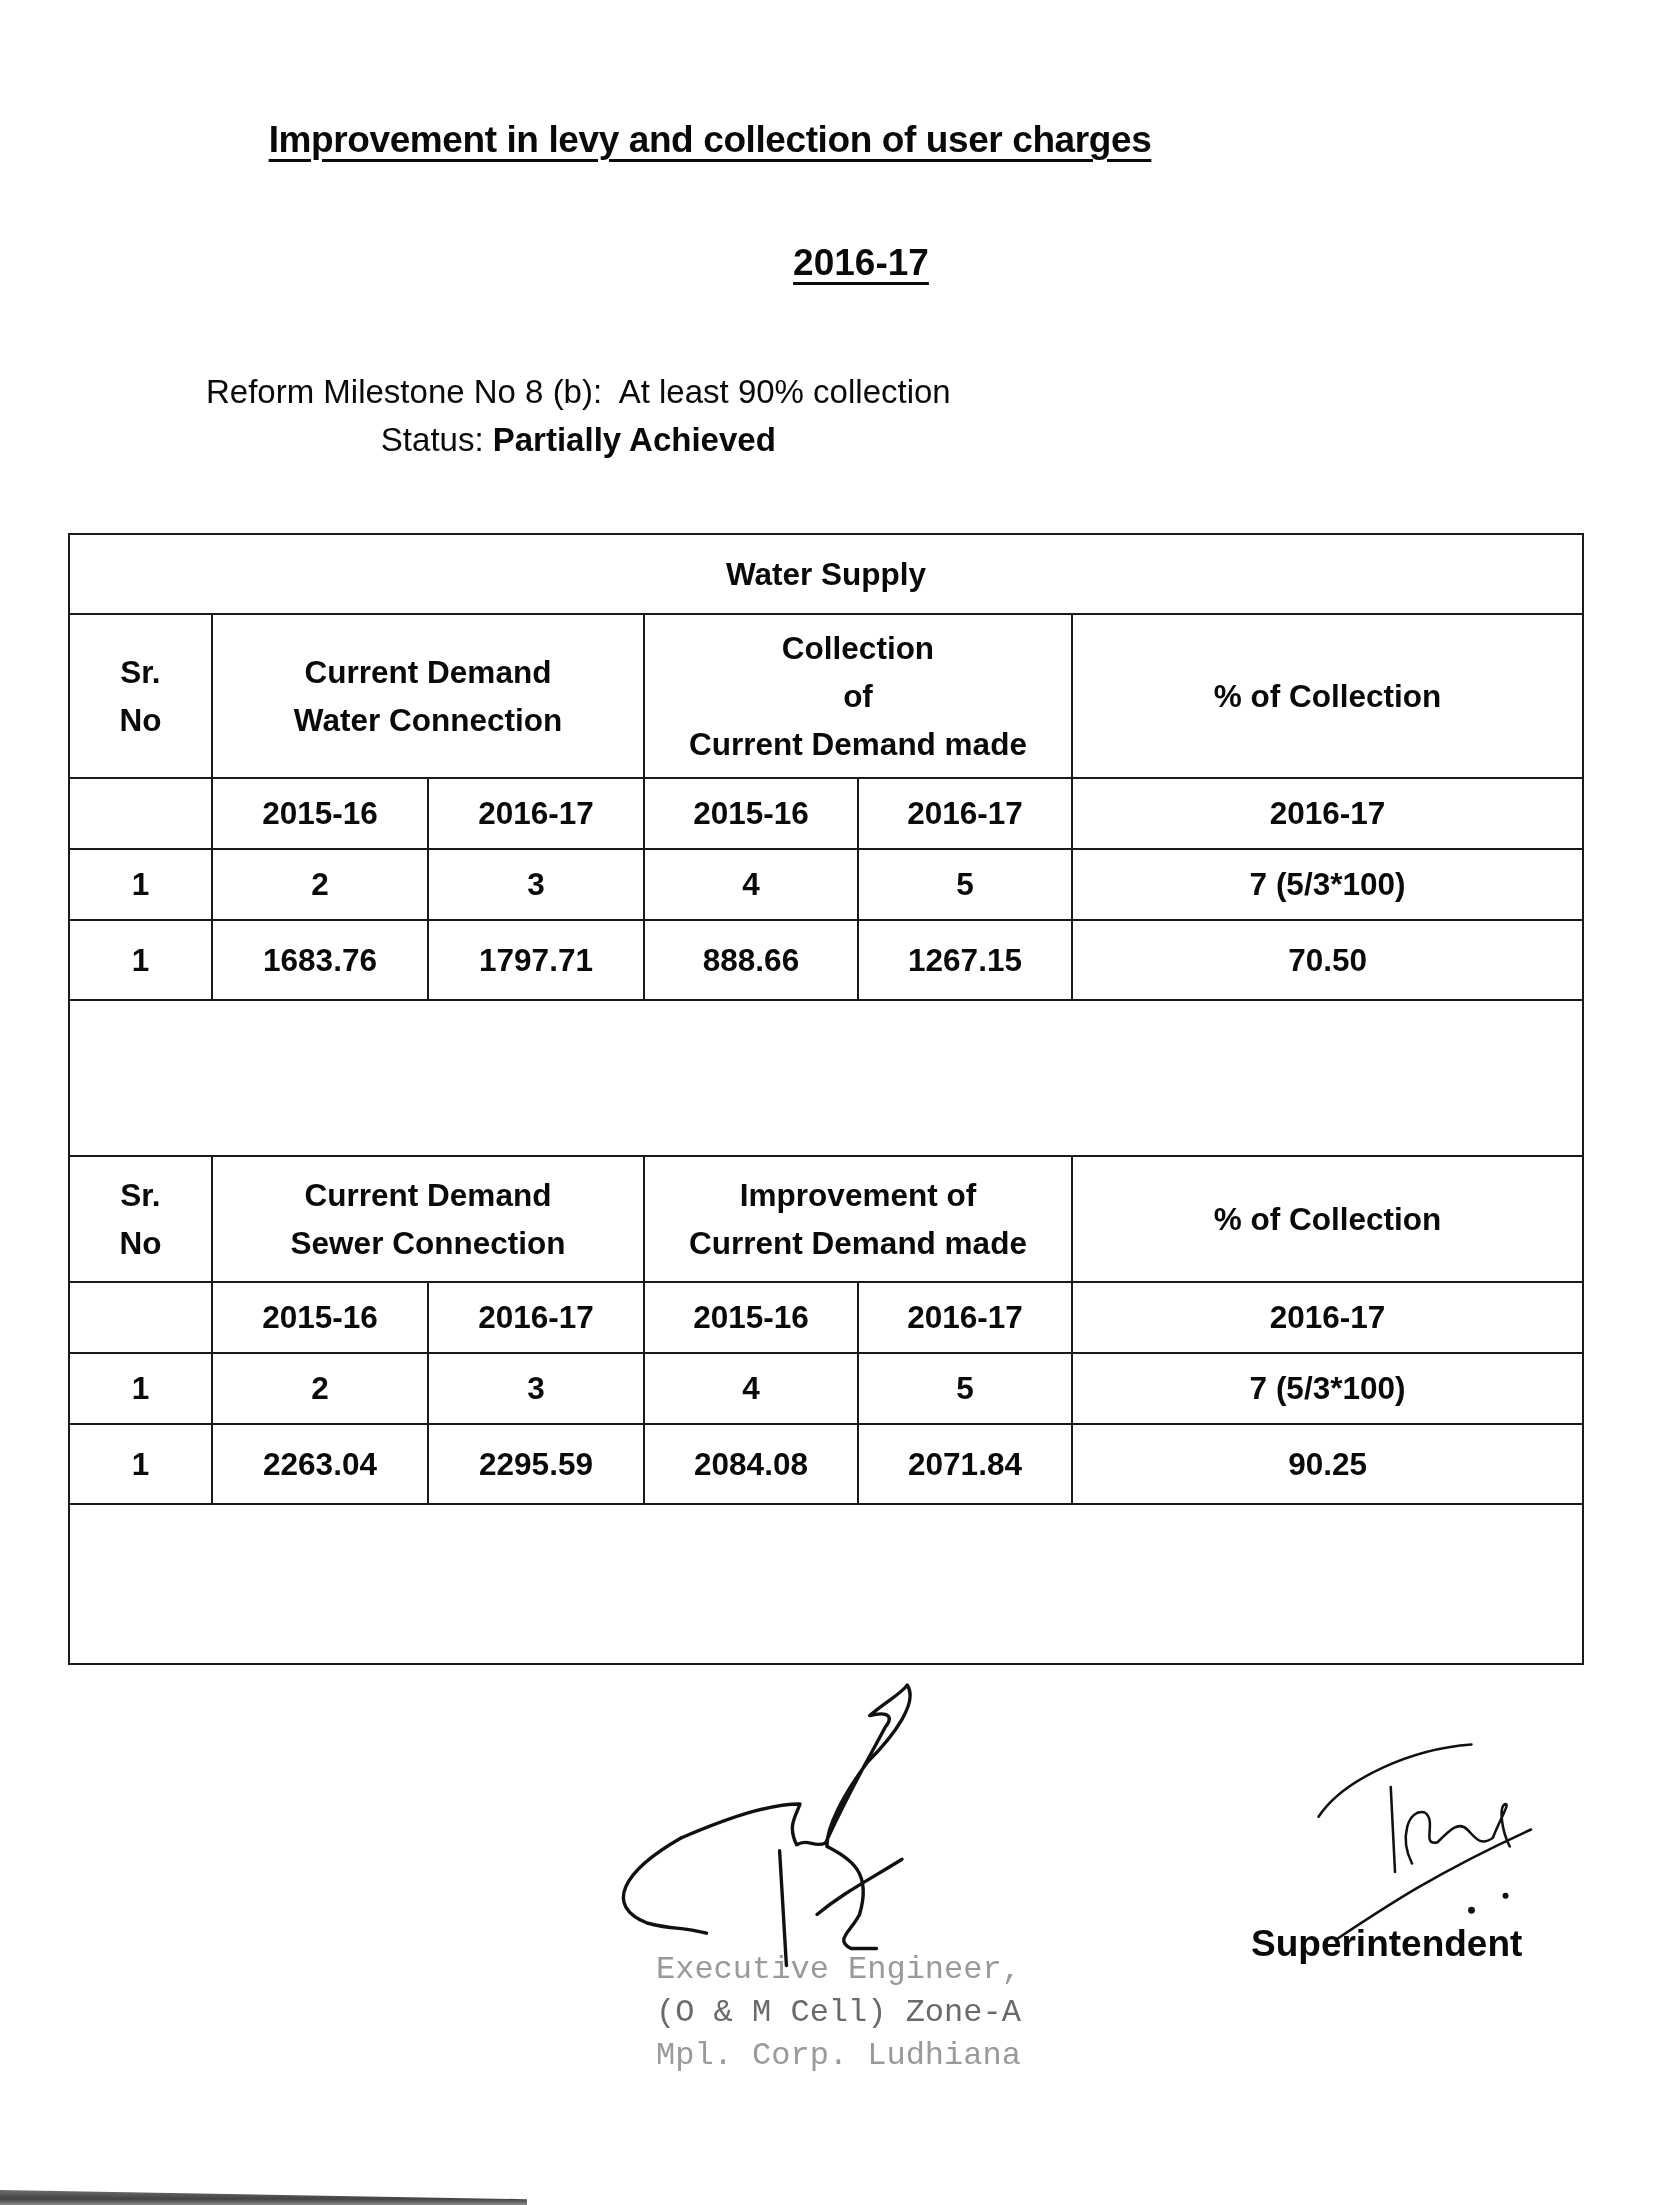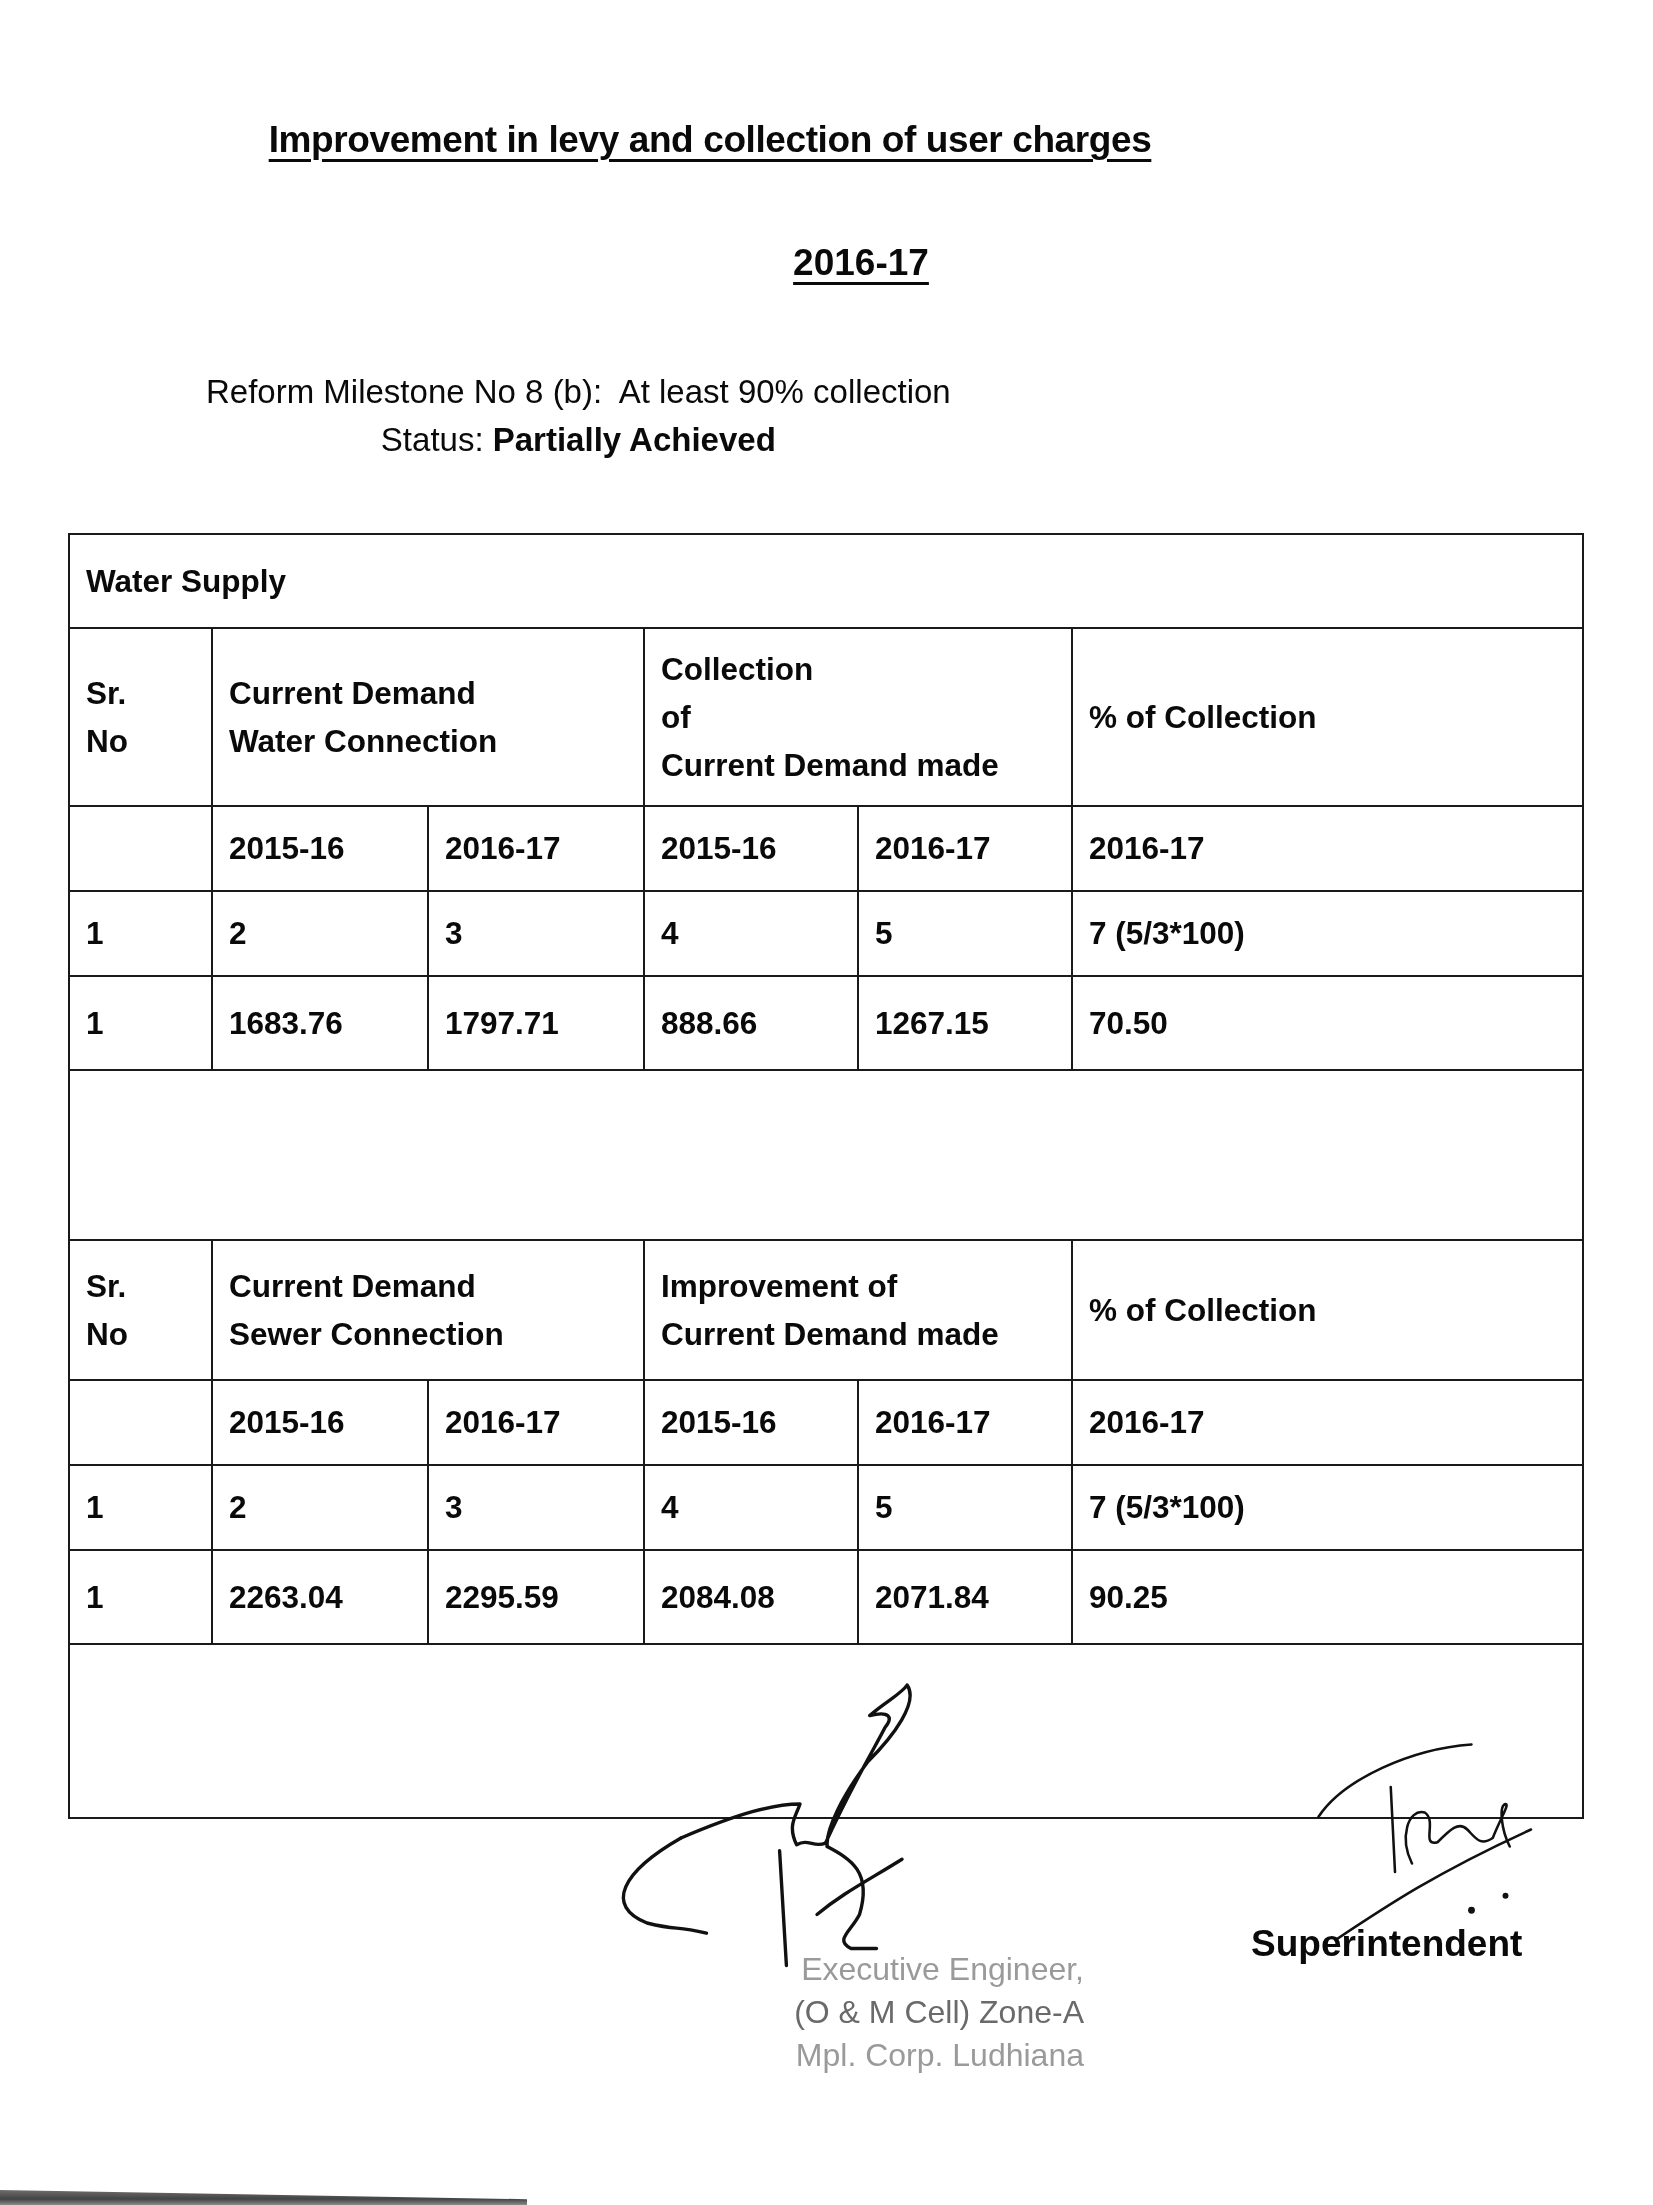--- a/index.html
+++ b/index.html
@@ -11,34 +11,34 @@
   .year { position: absolute; left: 0; width: 1654px; top: 242px; text-align: center;
           font-weight: bold; font-size: 37px; text-decoration: underline; text-decoration-thickness: 3.4px;
           text-underline-offset: 6.8px; padding-left: 68px; box-sizing: border-box; }
   .meta { position: absolute; left: 206px; top: 368px; font-size: 33px; line-height: 48px; text-align: center; }
   .meta .line { white-space: nowrap; }
   .meta b { font-weight: bold; }
   .meta .small-bold { font-weight: bold; font-size: 30px; }
 
   table.sheet { position: absolute; left: 68px; top: 533px; width: 1514px; border-collapse: collapse;
                 table-layout: fixed; font-weight: bold; font-size: 31.5px; }
-  table.sheet td { border: 2.6px solid #1a1a1a; vertical-align: middle; padding: 16px; }
+  table.sheet td { border: 2.6px solid #1a1a1a; text-align: center; vertical-align: middle; padding: 9px; }
   .sec-head td { height: 60px; }
   .hdr td { vertical-align: top; padding-top: 10.2px; line-height: 48px; }
   .hdr-w td { height: 136px; }
   .hdr-s td { height: 106px; }
   .yr td { height: 51px; }
   .num td { height: 51px; }
   .val td { height: 60px; }
   .blank1 td { height: 136px; }
   .blank2 td { height: 140px; }
 
   .sig-a { position: absolute; left: 596px; top: 1668px; width: 442px; height: 306px; }
-  .stamp { position: absolute; left: 642px; top: 1948px; width: 442px; text-align: right;
-           font-family: Liberation Sans, sans-serif; font-size: 32px; line-height: 43px; color: #9a9a9a; }
+  .stamp { position: absolute; left: 656px; top: 1948px; width: 442px; text-align: left;
+           font-family: Liberation Mono, monospace; font-size: 32px; line-height: 43px; color: #9a9a9a; }
   .stamp .dark { color: #6a6a6a; }
   .superintendent { position: absolute; left: 1251px; top: 1923px; font-weight: bold; font-size: 37px; }
   .sig-b { position: absolute; left: 1310px; top: 1736px; width: 255px; height: 221px; }
   .bottom-edge { position: absolute; left: 0; top: 2190px; width: 527px; height: 15.3px;
                  background: linear-gradient(180deg, #555 0%, #222 60%, #777 100%); opacity: 0.85;
                  clip-path: polygon(0 0, 100% 60%, 100% 100%, 0 100%); }
 </style>
 </head>
 <body>
 

